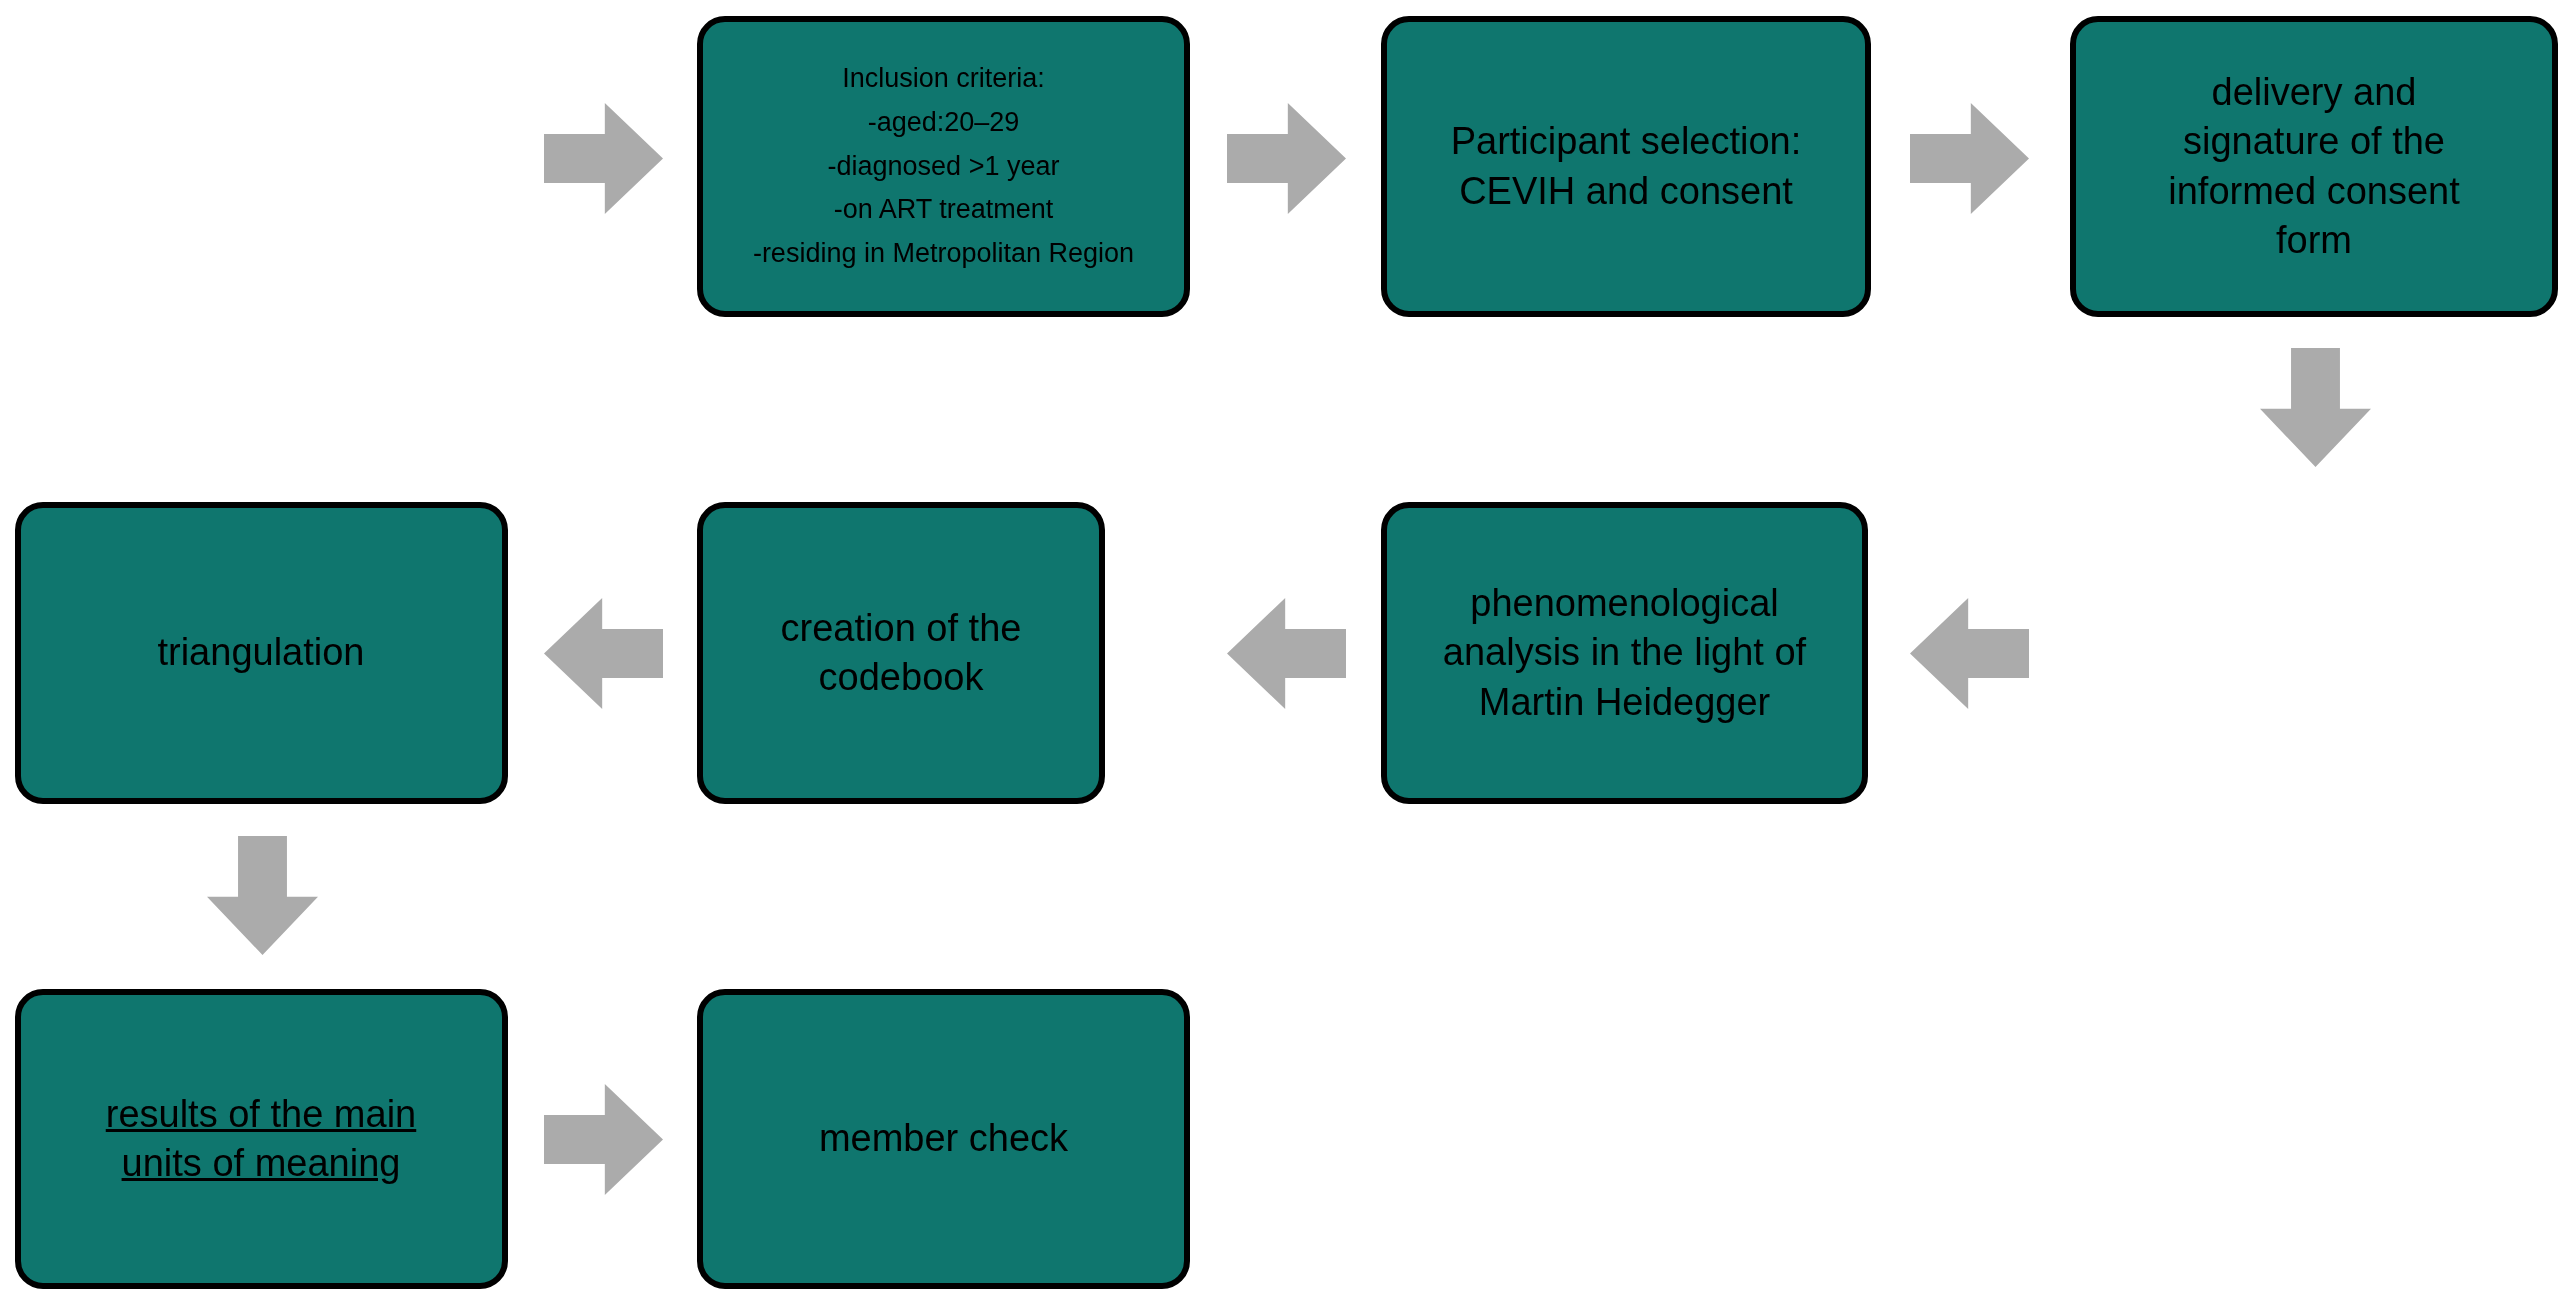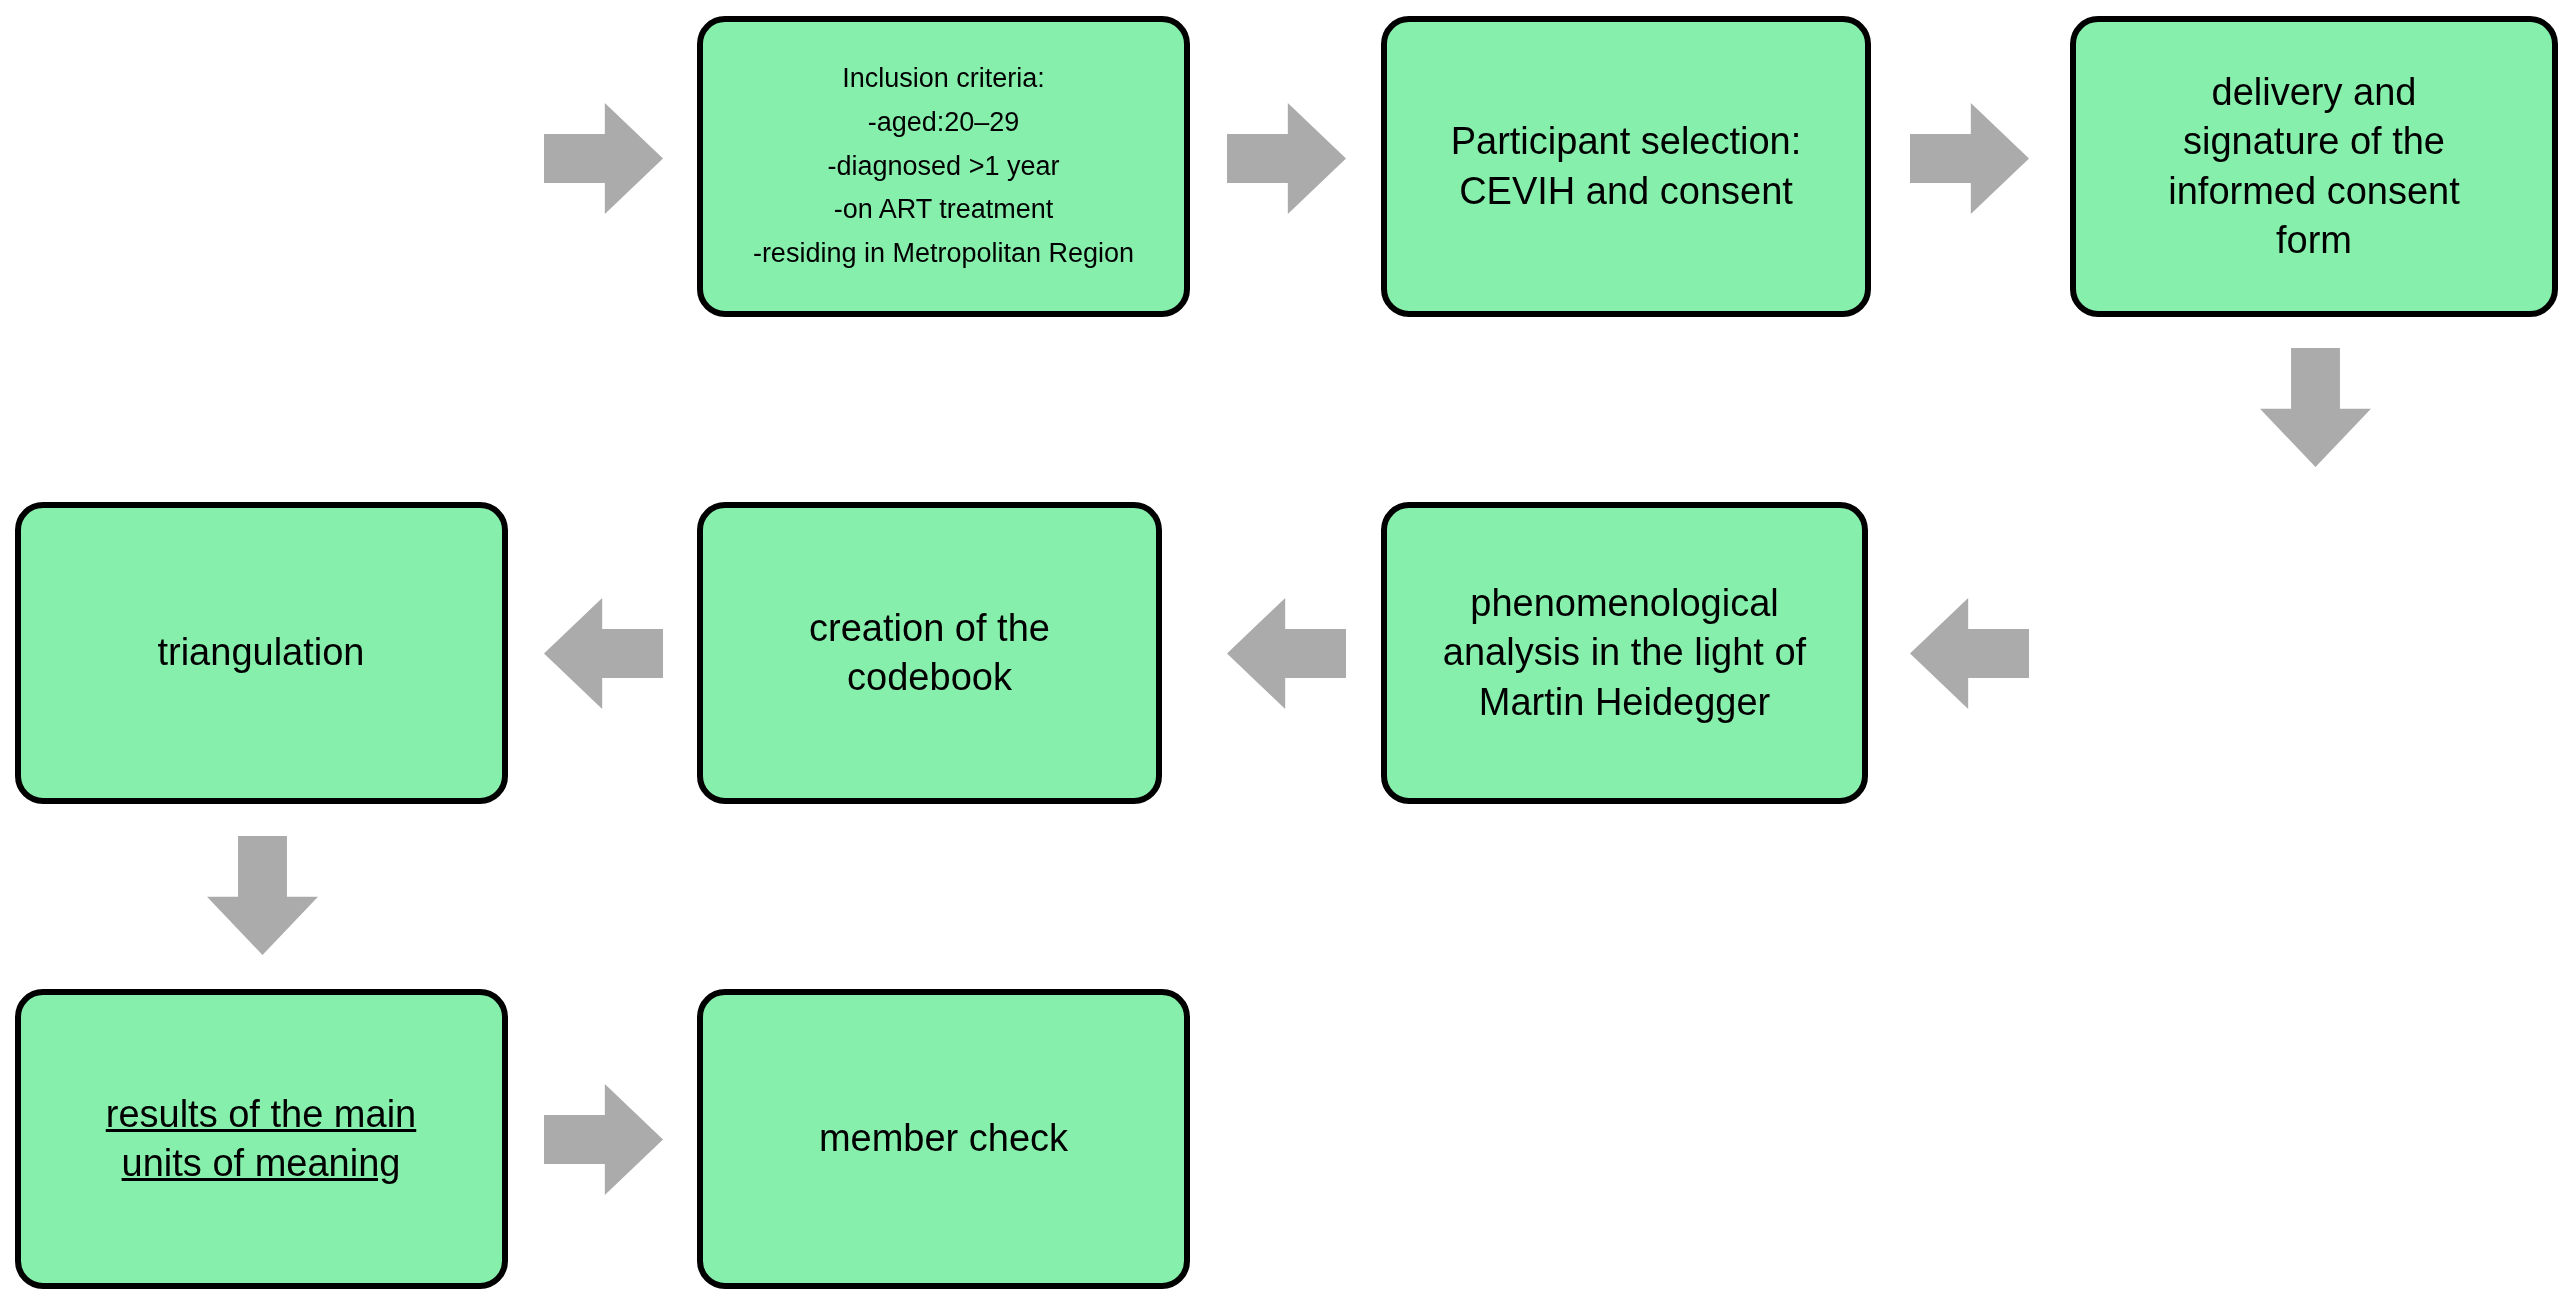--- a/index.html
+++ b/index.html
@@ -13,21 +13,21 @@
   #canvas {
     position: relative;
     width: 2576px;
     height: 1303px;
     background: #ffffff;
     overflow: hidden;
   }
   .node {
     position: absolute;
     box-sizing: border-box;
-    background: #86efac;
+    background: #0f766e;
     border: 6px solid #000000;
     border-radius: 28px;
     display: flex;
     align-items: center;
     justify-content: center;
     text-align: center;
     color: #000000;
     padding: 0 12px;
   }
   .node .label {
@@ -101,21 +101,21 @@
   <div class="node" style="left:14.5px; top:502px; width:493px; height:302px;">
     <span class="label">triangulation</span>
   </div>
 
   <div class="arrow" style="left:544px; top:598px; width:119px; height:111px;">
     <svg viewBox="0 0 180 168" preserveAspectRatio="none" aria-hidden="true">
       <polygon points="180,47 88,47 88,0 0,84 88,168 88,121 180,121" fill="#ABABAB"></polygon>
     </svg>
   </div>
 
-  <div class="node" style="left:697px; top:502px; width:465px; height:302px;">
+  <div class="node" style="left:697px; top:502px; width:408px; height:302px;">
     <span class="label">creation of the
 codebook</span>
   </div>
 
   <div class="arrow" style="left:1227px; top:598px; width:119px; height:111px;">
     <svg viewBox="0 0 180 168" preserveAspectRatio="none" aria-hidden="true">
       <polygon points="180,47 88,47 88,0 0,84 88,168 88,121 180,121" fill="#ABABAB"></polygon>
     </svg>
   </div>
 

